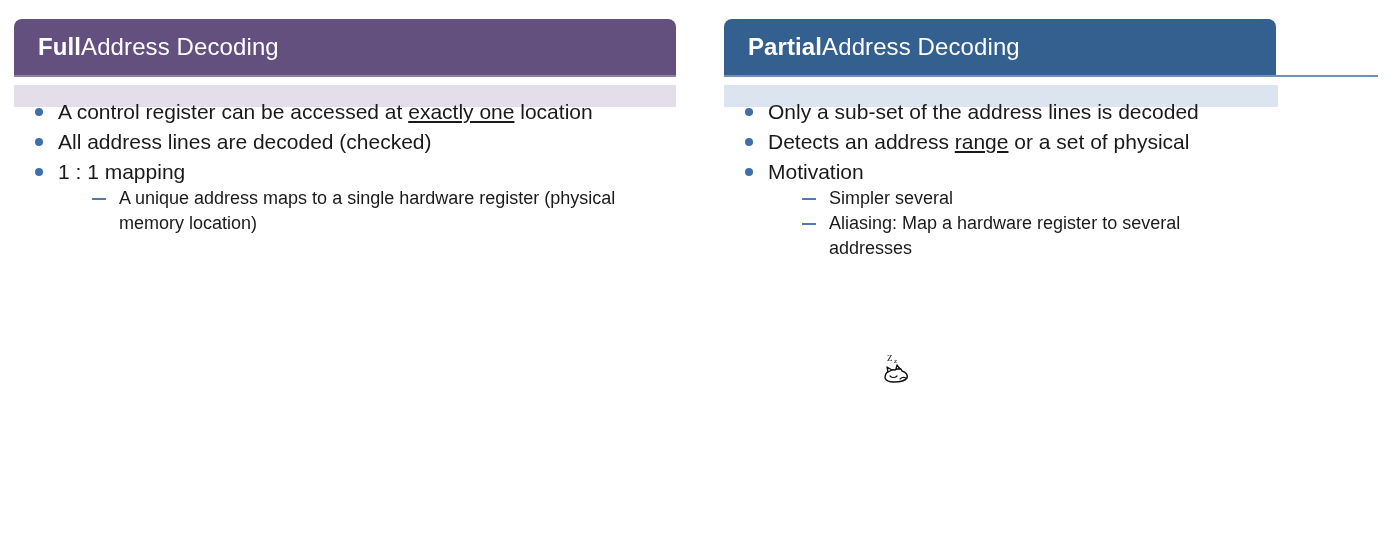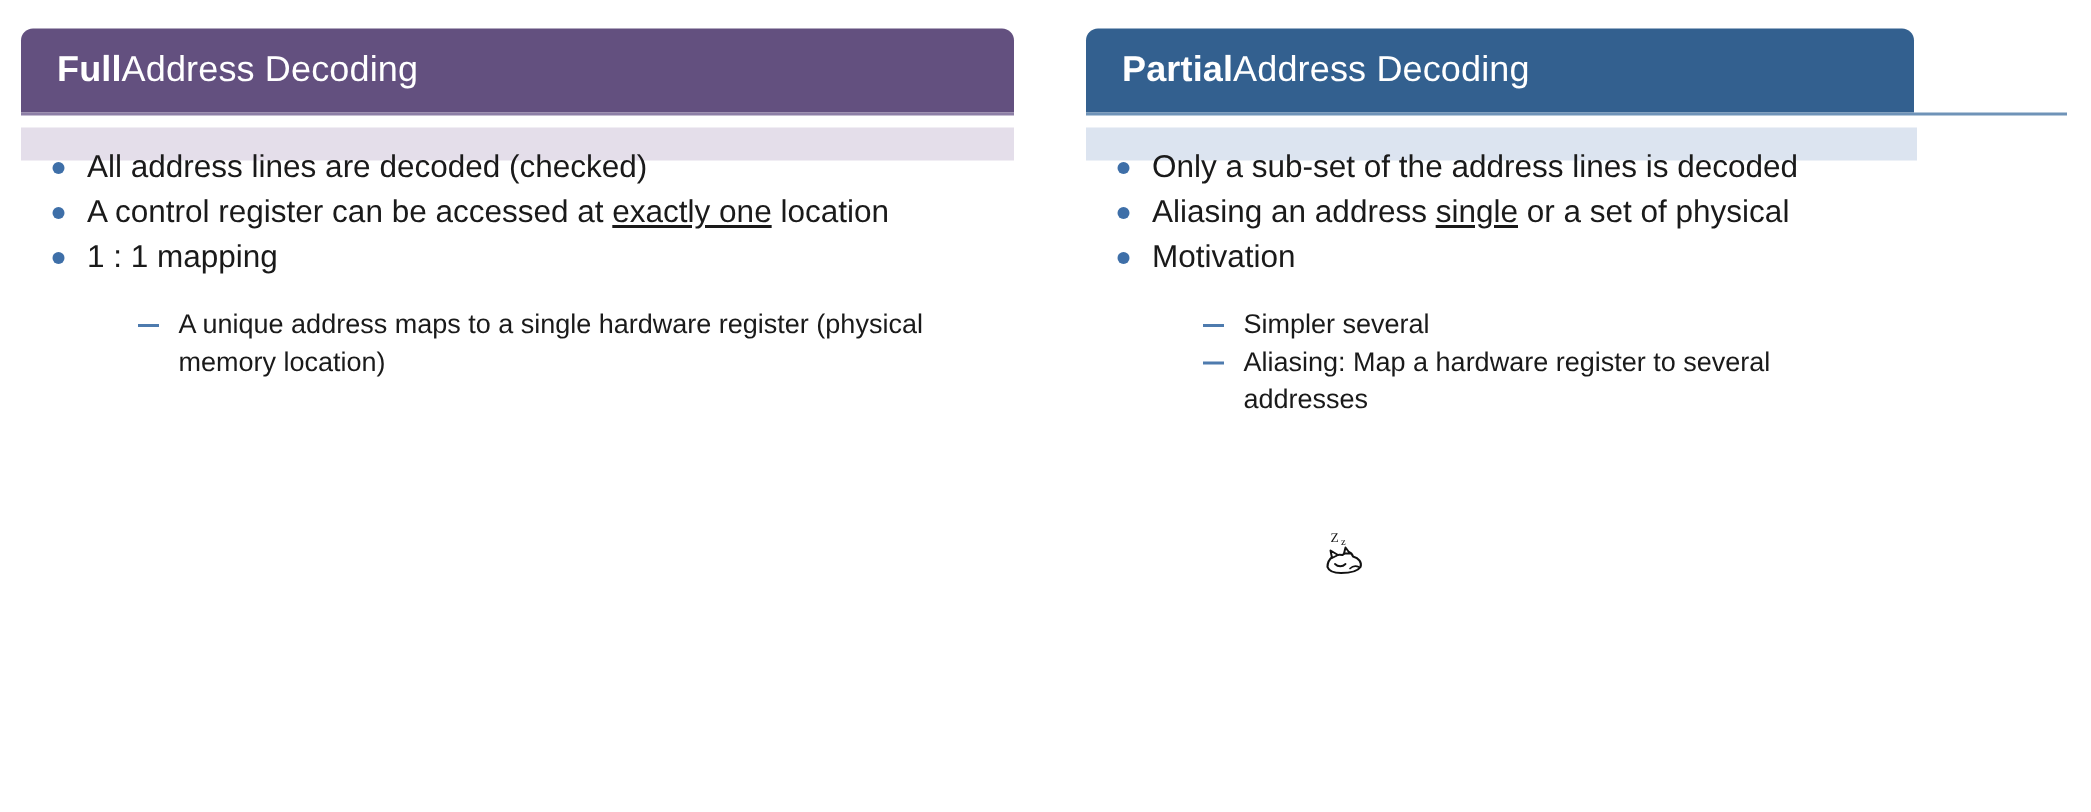--- a/index.html
+++ b/index.html
@@ -85,21 +85,21 @@
   li.bullet > .dot {
     position: absolute;
     left: 11px;
     top: 11px;
     width: 8px;
     height: 8px;
     border-radius: 50%;
     background: #3E6FA8;
   }
 
-  ul.subbullets { margin-top: 18px; }
+  ul.subbullets { margin-top: 0; }
 
   li.subbullet {
     position: relative;
     padding-left: 31px;
     margin-left: 30px;
     font-size: 18px;
     line-height: 25px;
     color: #1a1a1a;
   }
   li.subbullet > .dash {
@@ -132,26 +132,26 @@
     <div class="panel-header">
       <span class="hdr-strong">Full</span>
         <span class="hdr-rest"> Address Decoding</span>
     </div>
     <div class="hdr-underline"></div>
     <div class="panel-body">
       <ul class="bullets">
 
         <li class="bullet">
           <span class="dot"></span>
+          <span><span>A control register can be accessed at </span><u class="ul">exactly one</u><span> location</span></span>
+        </li>
+
+        <li class="bullet">
+          <span class="dot"></span>
           <span><span>All address lines are decoded (checked)</span></span>
-        </li>
-
-        <li class="bullet">
-          <span class="dot"></span>
-          <span><span>A control register can be accessed at </span><u class="ul">exactly one</u><span> location</span></span>
         </li>
 
         <li class="bullet">
           <span class="dot"></span>
           <span><span>1 : 1 mapping</span></span>
           <ul class="subbullets">
             <li class="subbullet">
               <span class="dash"></span>
               <span>A unique address maps to a single hardware register (physical memory location)</span>
             </li>
@@ -171,21 +171,21 @@
     <div class="panel-body">
       <ul class="bullets">
 
         <li class="bullet">
           <span class="dot"></span>
           <span><span>Only a sub-set of the address lines is decoded</span></span>
         </li>
 
         <li class="bullet">
           <span class="dot"></span>
-          <span><span>Aliasing an address </span><u class="ul">single</u><span> or a set of physical</span></span>
+          <span><span>Detects an address </span><u class="ul">range</u><span> or a set of physical</span></span>
         </li>
 
 
         <li class="bullet">
           <span class="dot"></span>
           <span><span>Motivation</span></span>
           <ul class="subbullets">
             <li class="subbullet">
               <span class="dash"></span>
               <span>Simpler several</span>

